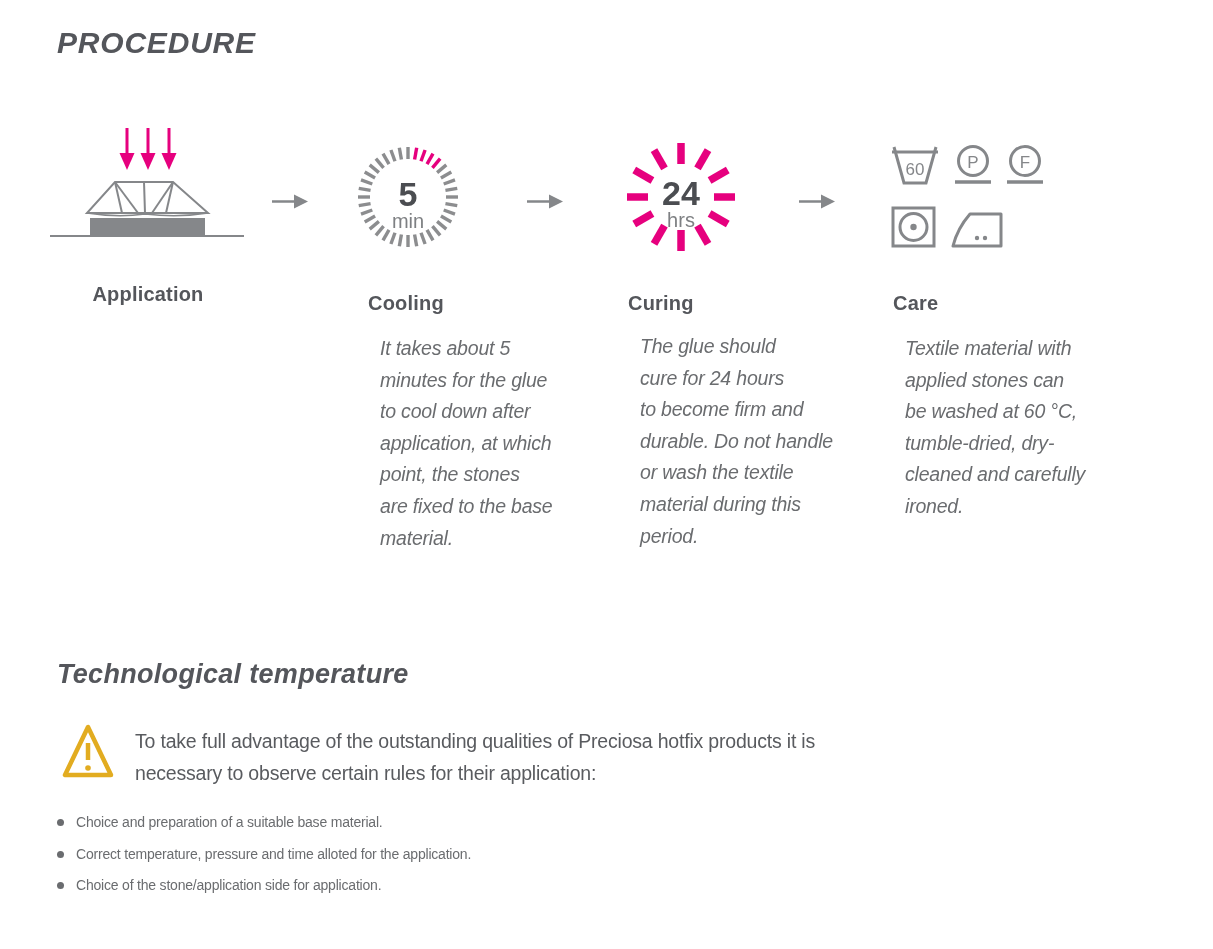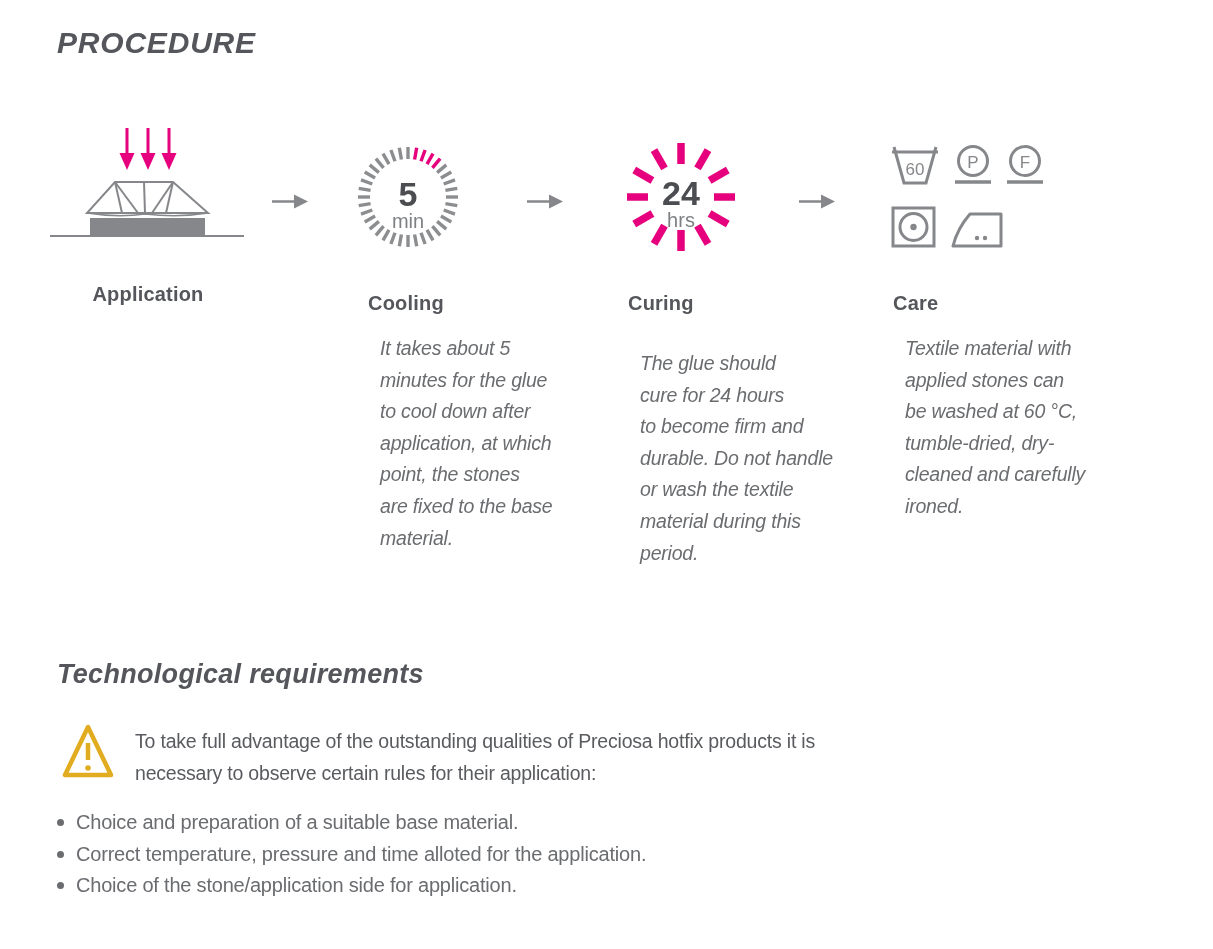--- a/index.html
+++ b/index.html
@@ -26,21 +26,21 @@
   .intro-text{
     left:135px;top:726px;width:830px;font-size:19.5px;color:#595b5f;
     line-height:31.5px;white-space:pre-line;letter-spacing:-0.2px;
   }
   .bullets{left:57px;top:807px;width:860px;}
   .bullet-row{display:flex;align-items:flex-start;line-height:31.5px;}
   .bullet-dot{
     width:7px;height:7px;border-radius:50%;background:#6a6c6f;flex:0 0 7px;
     margin:12px 12px 0 0;
   }
-  .bullet-text{font-size:20px;color:#6a6c6f;letter-spacing:-0.2px;}
+  .bullet-text{font-size:14px;color:#6a6c6f;letter-spacing:-0.2px;}
   svg{display:block;overflow:visible;}
   text{font-family:"Liberation Sans","DejaVu Sans",sans-serif;}
   .timer-num{font-weight:bold;fill:#4b4d51;}
   .timer-unit{fill:#7e8083;}
 </style>
 </head>
 <body>
 
 <div id="page">
 
@@ -180,35 +180,35 @@
   <div class="abs step-label" style="left:628px;top:292px;">Curing</div>
   <div class="abs step-label" style="left:893px;top:292px;">Care</div>
 
   <div class="abs col-desc" style="left:368px;top:333px;width:240px;">It takes about 5
 minutes for the glue
 to cool down after
 application, at which
 point, the stones
 are fixed to the base
 material.</div>
-  <div class="abs col-desc" style="left:628px;top:348px;width:250px;">The glue should
+  <div class="abs col-desc" style="left:628px;top:331px;width:250px;">The glue should
 cure for 24 hours
 to become firm and
 durable. Do not handle
 or wash the textile
 material during this
 period.</div>
   <div class="abs col-desc" style="left:893px;top:333px;width:240px;">Textile material with
 applied stones can
 be washed at 60 °C,
 tumble-dried, dry-
 cleaned and carefully
 ironed.</div>
 
-  <div class="abs section-title">Technological requirements</div>
+  <div class="abs section-title">Technological temperature</div>
 
   <svg class="abs" style="left:62px;top:722px;" width="52" height="58" viewBox="0 0 52 58">
     <polygon points="26,5 3,53 49,53" fill="none" stroke="#e2ac20" stroke-width="4.5" stroke-linejoin="round"></polygon>
     <line x1="26" y1="21" x2="26" y2="38" stroke="#e2ac20" stroke-width="4.5"></line>
     <circle cx="26" cy="46" r="2.8" fill="#e2ac20"></circle>
   </svg>
 
   <div class="abs intro-text">To take full advantage of the outstanding qualities of Preciosa hotfix products it is
 necessary to observe certain rules for their application:</div>
 

